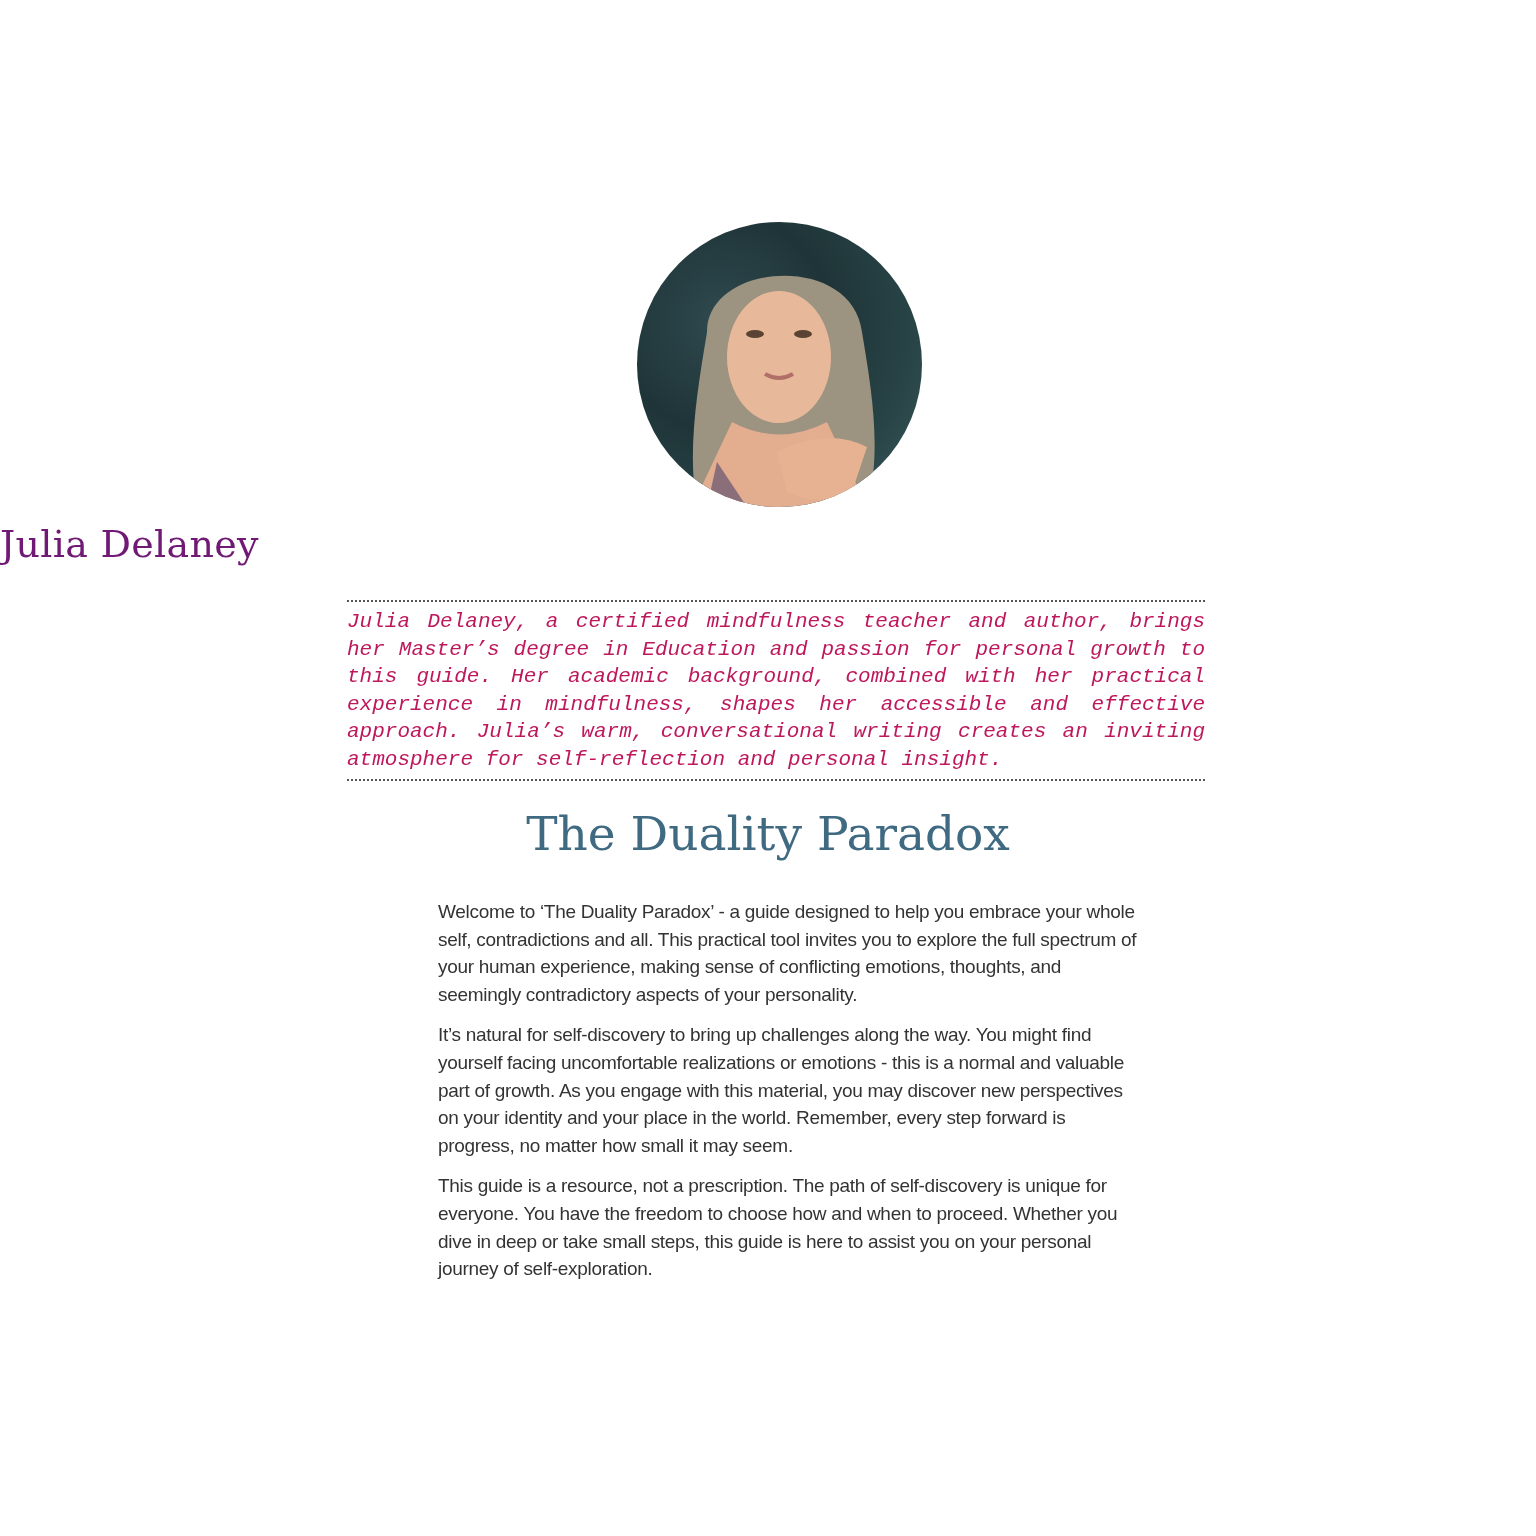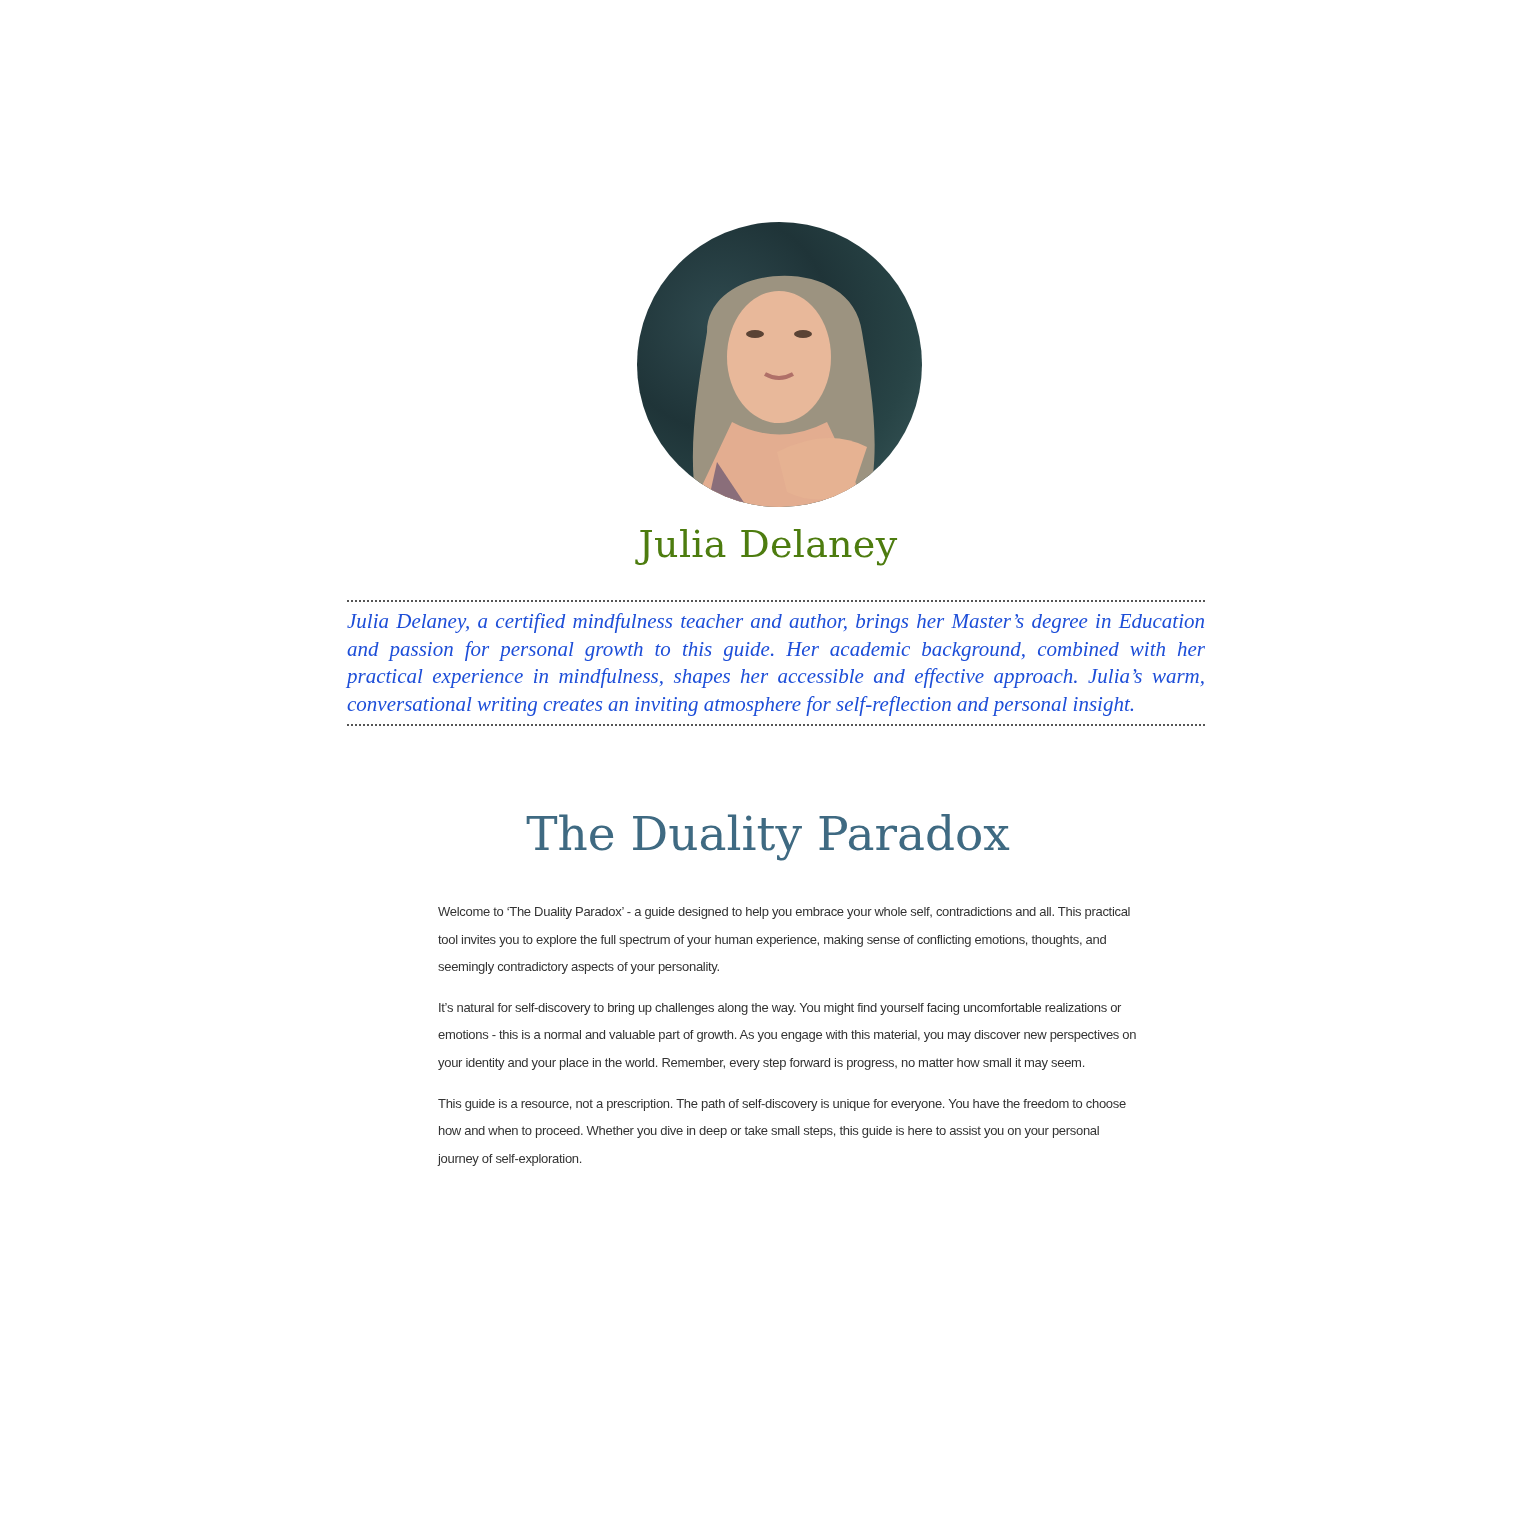--- a/index.html
+++ b/index.html
@@ -4,40 +4,40 @@
 <style>
   html, body { margin:0; padding:0; background:#ffffff; }
   body { width:1536px; height:1536px; position:relative; overflow:hidden; }
   .avatar {
     position:absolute; left:637px; top:222px; width:285px; height:285px;
     border-radius:50%; overflow:hidden;
     background: radial-gradient(circle at 30% 35%, #2f4a4f 0%, #1f3438 40%, #284446 70%, #3b5a5c 100%);
   }
   .avatar svg { width:100%; height:100%; display:block; }
   .author-name {
-    position:absolute; left:0; right:0; top:522px; text-align:center;
-    font-family:"DejaVu Serif", serif; font-size:38px; color:#4d7c0f;
+    position:absolute; left:0; right:0; top:522px; text-align:left;
+    font-family:"DejaVu Serif", serif; font-size:38px; color:#701a75;
     letter-spacing:0.3px;
   }
   .bio-box {
     position:absolute; left:347px; top:600px; width:858px;
     border-top:2px dotted #555; border-bottom:2px dotted #555;
     padding:6px 0 6px 0;
   }
   .bio-text {
-    font-family:Liberation Serif, serif; font-style:italic;
-    font-size:21px; line-height:27.5px; color:#1d4ed8; text-align:justify; margin:0;
+    font-family:Liberation Mono, monospace; font-style:italic;
+    font-size:21px; line-height:27.5px; color:#be185d; text-align:justify; margin:0;
   }
   .section-title {
     position:absolute; left:0; right:0; top:806px; text-align:center;
     font-family:"DejaVu Serif", serif; font-size:47px; color:#3f6a82;
   }
   .body-text {
     position:absolute; left:438px; top:898px; width:705px;
-    font-family:"Liberation Sans", sans-serif; font-size:13px; line-height:27.6px;
+    font-family:"Liberation Sans", sans-serif; font-size:19px; line-height:27.6px;
     color:#333; letter-spacing:-0.3px;
   }
   .body-text p { margin:0 0 13px 0; }
 </style>
 </head>
 <body>
 
 <div class="avatar" aria-label="Portrait of Julia Delaney">
   <svg viewBox="0 0 285 285">
 

